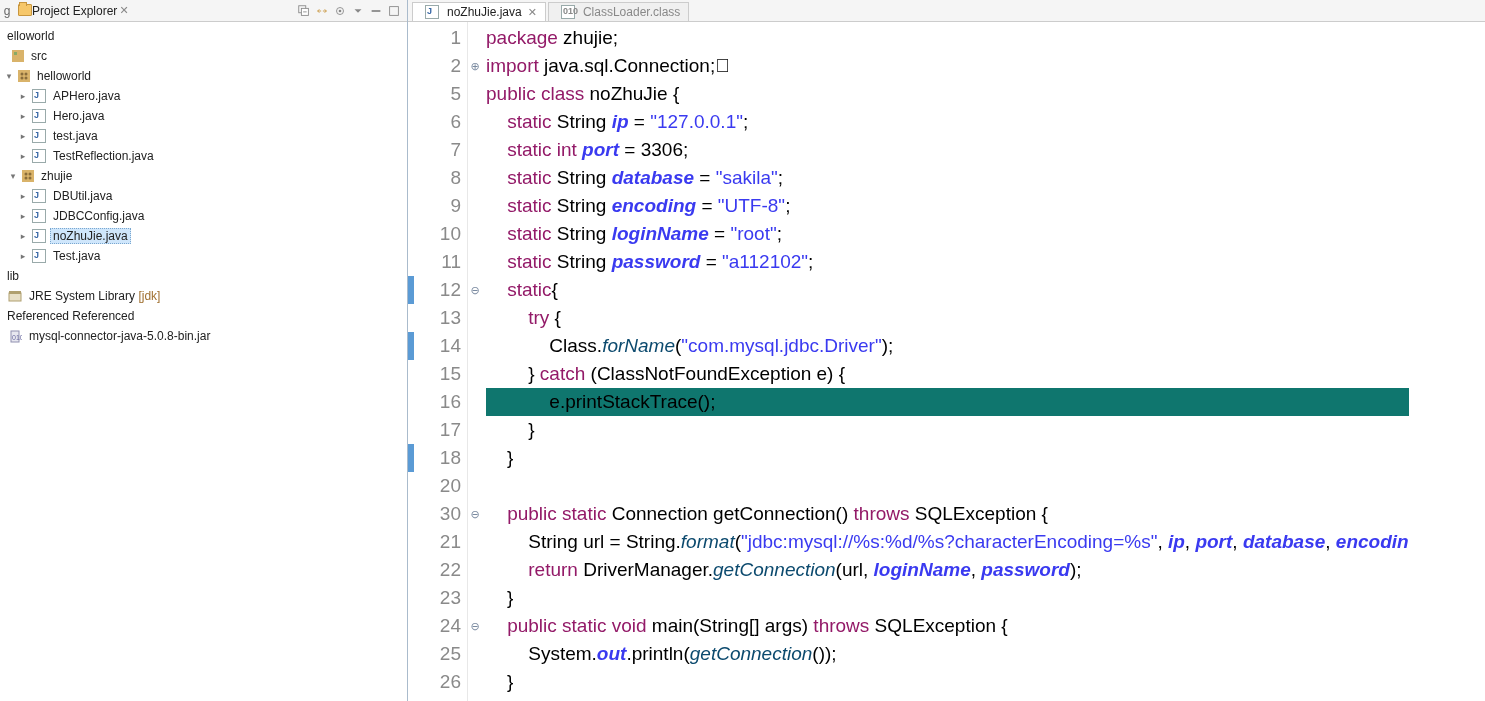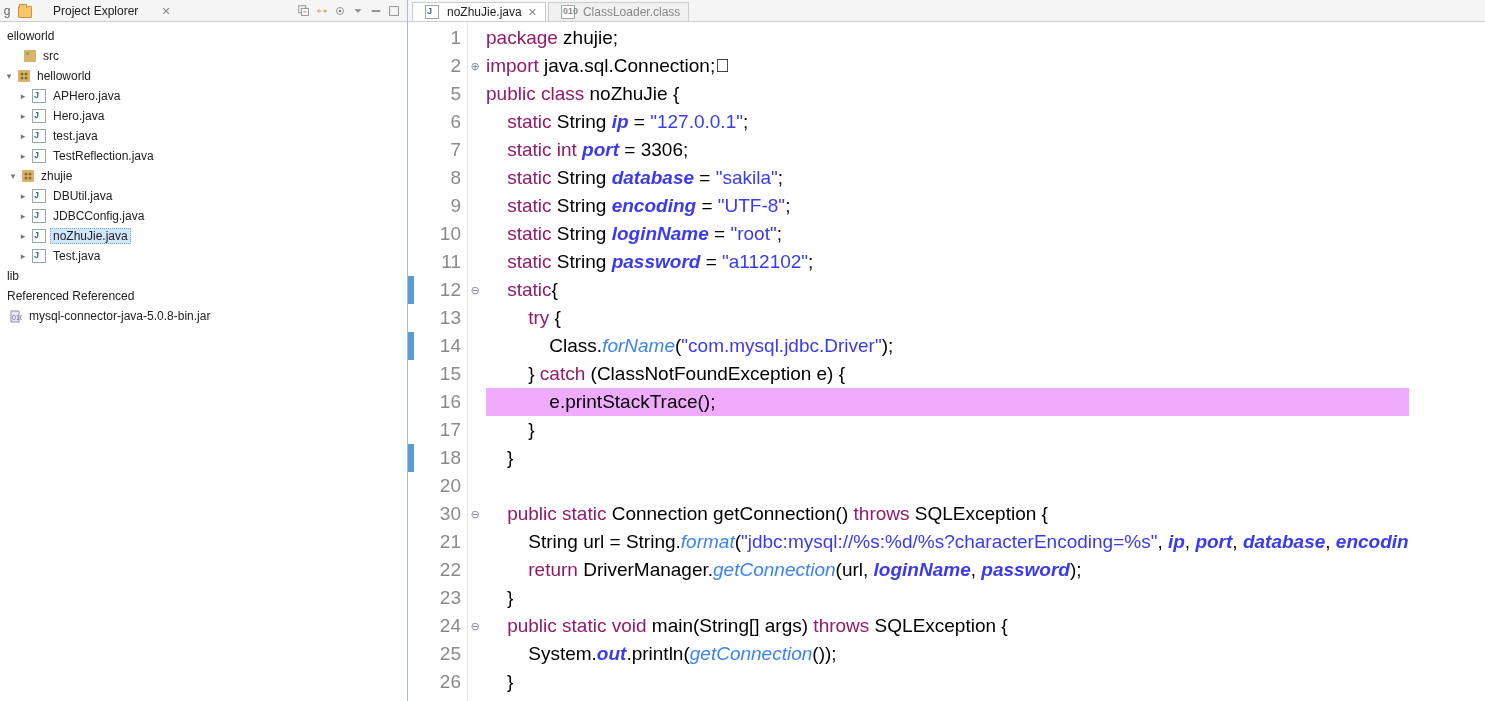--- a/index.html
+++ b/index.html
@@ -1,19 +1,19 @@
 <!DOCTYPE html>
 <html><head>
 <meta charset="utf-8">
 <style>
 * { margin:0; padding:0; box-sizing:border-box; font-family:"Segoe UI",Tahoma,sans-serif; }
 body { display:flex; height:701px; width:1485px; background:#fff; overflow:hidden; font-size:12px; color:#222; }
 .explorer { width:408px; border-right:1px solid #abc; display:flex; flex-direction:column; }
 .explorer-header { height:22px; display:flex; align-items:center; border-bottom:1px solid #ccc; background:#f5f5f5; }
-.explorer-header .title { display:flex; align-items:flex-end; gap:21px; padding:0 4px; }
+.explorer-header .title { display:flex; align-items:flex-start; gap:0; padding:0 4px; }
 .explorer-header .spacer { flex:1; }
 .explorer-header .actions { display:flex; gap:4px; padding-right:6px; }
 .folder-icon { width:14px; height:12px; background:#f6c76a; border:1px solid #c8963e; border-radius:1px; position:relative; }
 .folder-icon::before { content:""; position:absolute; top:-3px; left:0; width:6px; height:3px; background:#f6c76a; border:1px solid #c8963e; border-bottom:none; }
 .x-close { font-size:11px; color:#888; margin-left:2px; }
 .tree { padding:4px 0 4px 0; overflow:auto; flex:1; user-select:none; }
 .tree-node { display:flex; align-items:center; height:20px; padding-left:4px; white-space:nowrap; }
 .tree-node.selected .node-label { background:#cfe6fb; border:1px dotted #7aa7cf; padding:0 2px; }
 .node-label { padding:0 3px; }
 .arrow { width:10px; height:10px; display:inline-flex; align-items:center; justify-content:center; color:#777; font-size:9px; }
@@ -32,25 +32,25 @@
 .code-area { flex:1; display:flex; overflow:auto; font-family:Consolas,Menlo,monospace; font-size:19px; line-height:28px; }
 .gutter { width:50px; text-align:right; padding:2px 6px 2px 0; color:#8a8a8a; background:#fff; border-right:1px solid #e8e8e8; }
 .gutter .ln { height:28px; }
 .fold-col { width:14px; padding-top:2px; }
 .fold-col .fm { height:28px; display:flex; align-items:center; justify-content:center; font-size:11px; color:#7a8aa0; }
 .marker-col { width:10px; padding-top:2px; }
 .marker-col .mk { height:28px; }
 .marker-col .mk.blue { background:linear-gradient(to right,#5b9bd5 0 6px, transparent 6px); }
 .code { padding:2px 0 2px 4px; white-space:pre; }
 .code .line { height:28px; }
-.code .line.hl { background:#f0abfc; }
+.code .line.hl { background:#0f766e; }
 .kw { color:#931a68; font-weight:500; }
 .str { color:#3a3af0; }
 .id-italic { color:#3a3af0; font-style:italic;font-weight:bold; }
-.call-italic { color:#3b82f6; font-style:italic;margin-top:31px; }
+.call-italic { color:#0c4a6e; font-style:italic;margin-top:31px; }
 .black { color:#000; }
 .svg-ic { width:14px; height:14px; }
 </style>
 </head>
 <body>
 
 <div class="explorer">
   <div class="explorer-header">
     <div style="width:14px;text-align:center;color:#666">g</div>
     <div class="title">
@@ -81,21 +81,21 @@
       <svg class="svg-ic" viewBox="0 0 16 16">
           <rect x="3" y="3" width="10" height="10" fill="none" stroke="#888"></rect>
         </svg>
     </div>
   </div>
 
   <div class="tree">
     <div class="tree-node">
       <span class="node-label">elloworld</span>
     </div>
-    <div class="tree-node" style="padding-left:20px">
+    <div class="tree-node" style="padding-left:8px">
       <span class="pkg-icon"><svg viewBox="0 0 12 12">
             <rect width="12" height="12" fill="#d9b36a"></rect>
             <rect x="2" y="2" width="3" height="3" fill="#8a6"></rect>
           </svg></span>
       <span class="node-label">src</span>
     </div>
     <div class="tree-node" style="">
       <span class="arrow open"></span>
       <span class="pkg-icon"><svg viewBox="0 0 12 12">
             <rect width="12" height="12" fill="#d9b36a"></rect>
@@ -180,20 +180,27 @@
     <span class="arrow closed"></span>
     <span class="j-icon">
             <span class="page"></span>
             <span class="j">J</span>
           </span>
     <span class="node-label">Test.java</span>
   </div>
       </div>
     <div class="tree-node">
       <span class="node-label">lib</span>
+    </div>
+    <div class="tree-node">
+      <span class="lib-icon"><svg viewBox="0 0 14 14">
+            <rect x="1" y="4" width="12" height="8" fill="#e8e0c8" stroke="#b0a070"></rect>
+            <rect x="1" y="2" width="12" height="3" fill="#b0a070"></rect>
+          </svg></span>
+      <span class="node-label"><span>JRE System Library</span> <span class="decor">[jdk]</span></span>
     </div>
     <div class="tree-node">
       <span class="node-label">Referenced Referenced</span>
     </div>
     <div class="tree-node" style="padding-left:4px">
       <span class="jar-icon"><svg viewBox="0 0 14 14">
             <rect x="3" y="2" width="8" height="11" fill="#e8e8f0" stroke="#9090b0"></rect>
             <text x="4" y="11" font-size="7" fill="#6a6aa0">010</text>
           </svg></span>
       <span class="node-label">mysql-connector-java-5.0.8-bin.jar</span>

